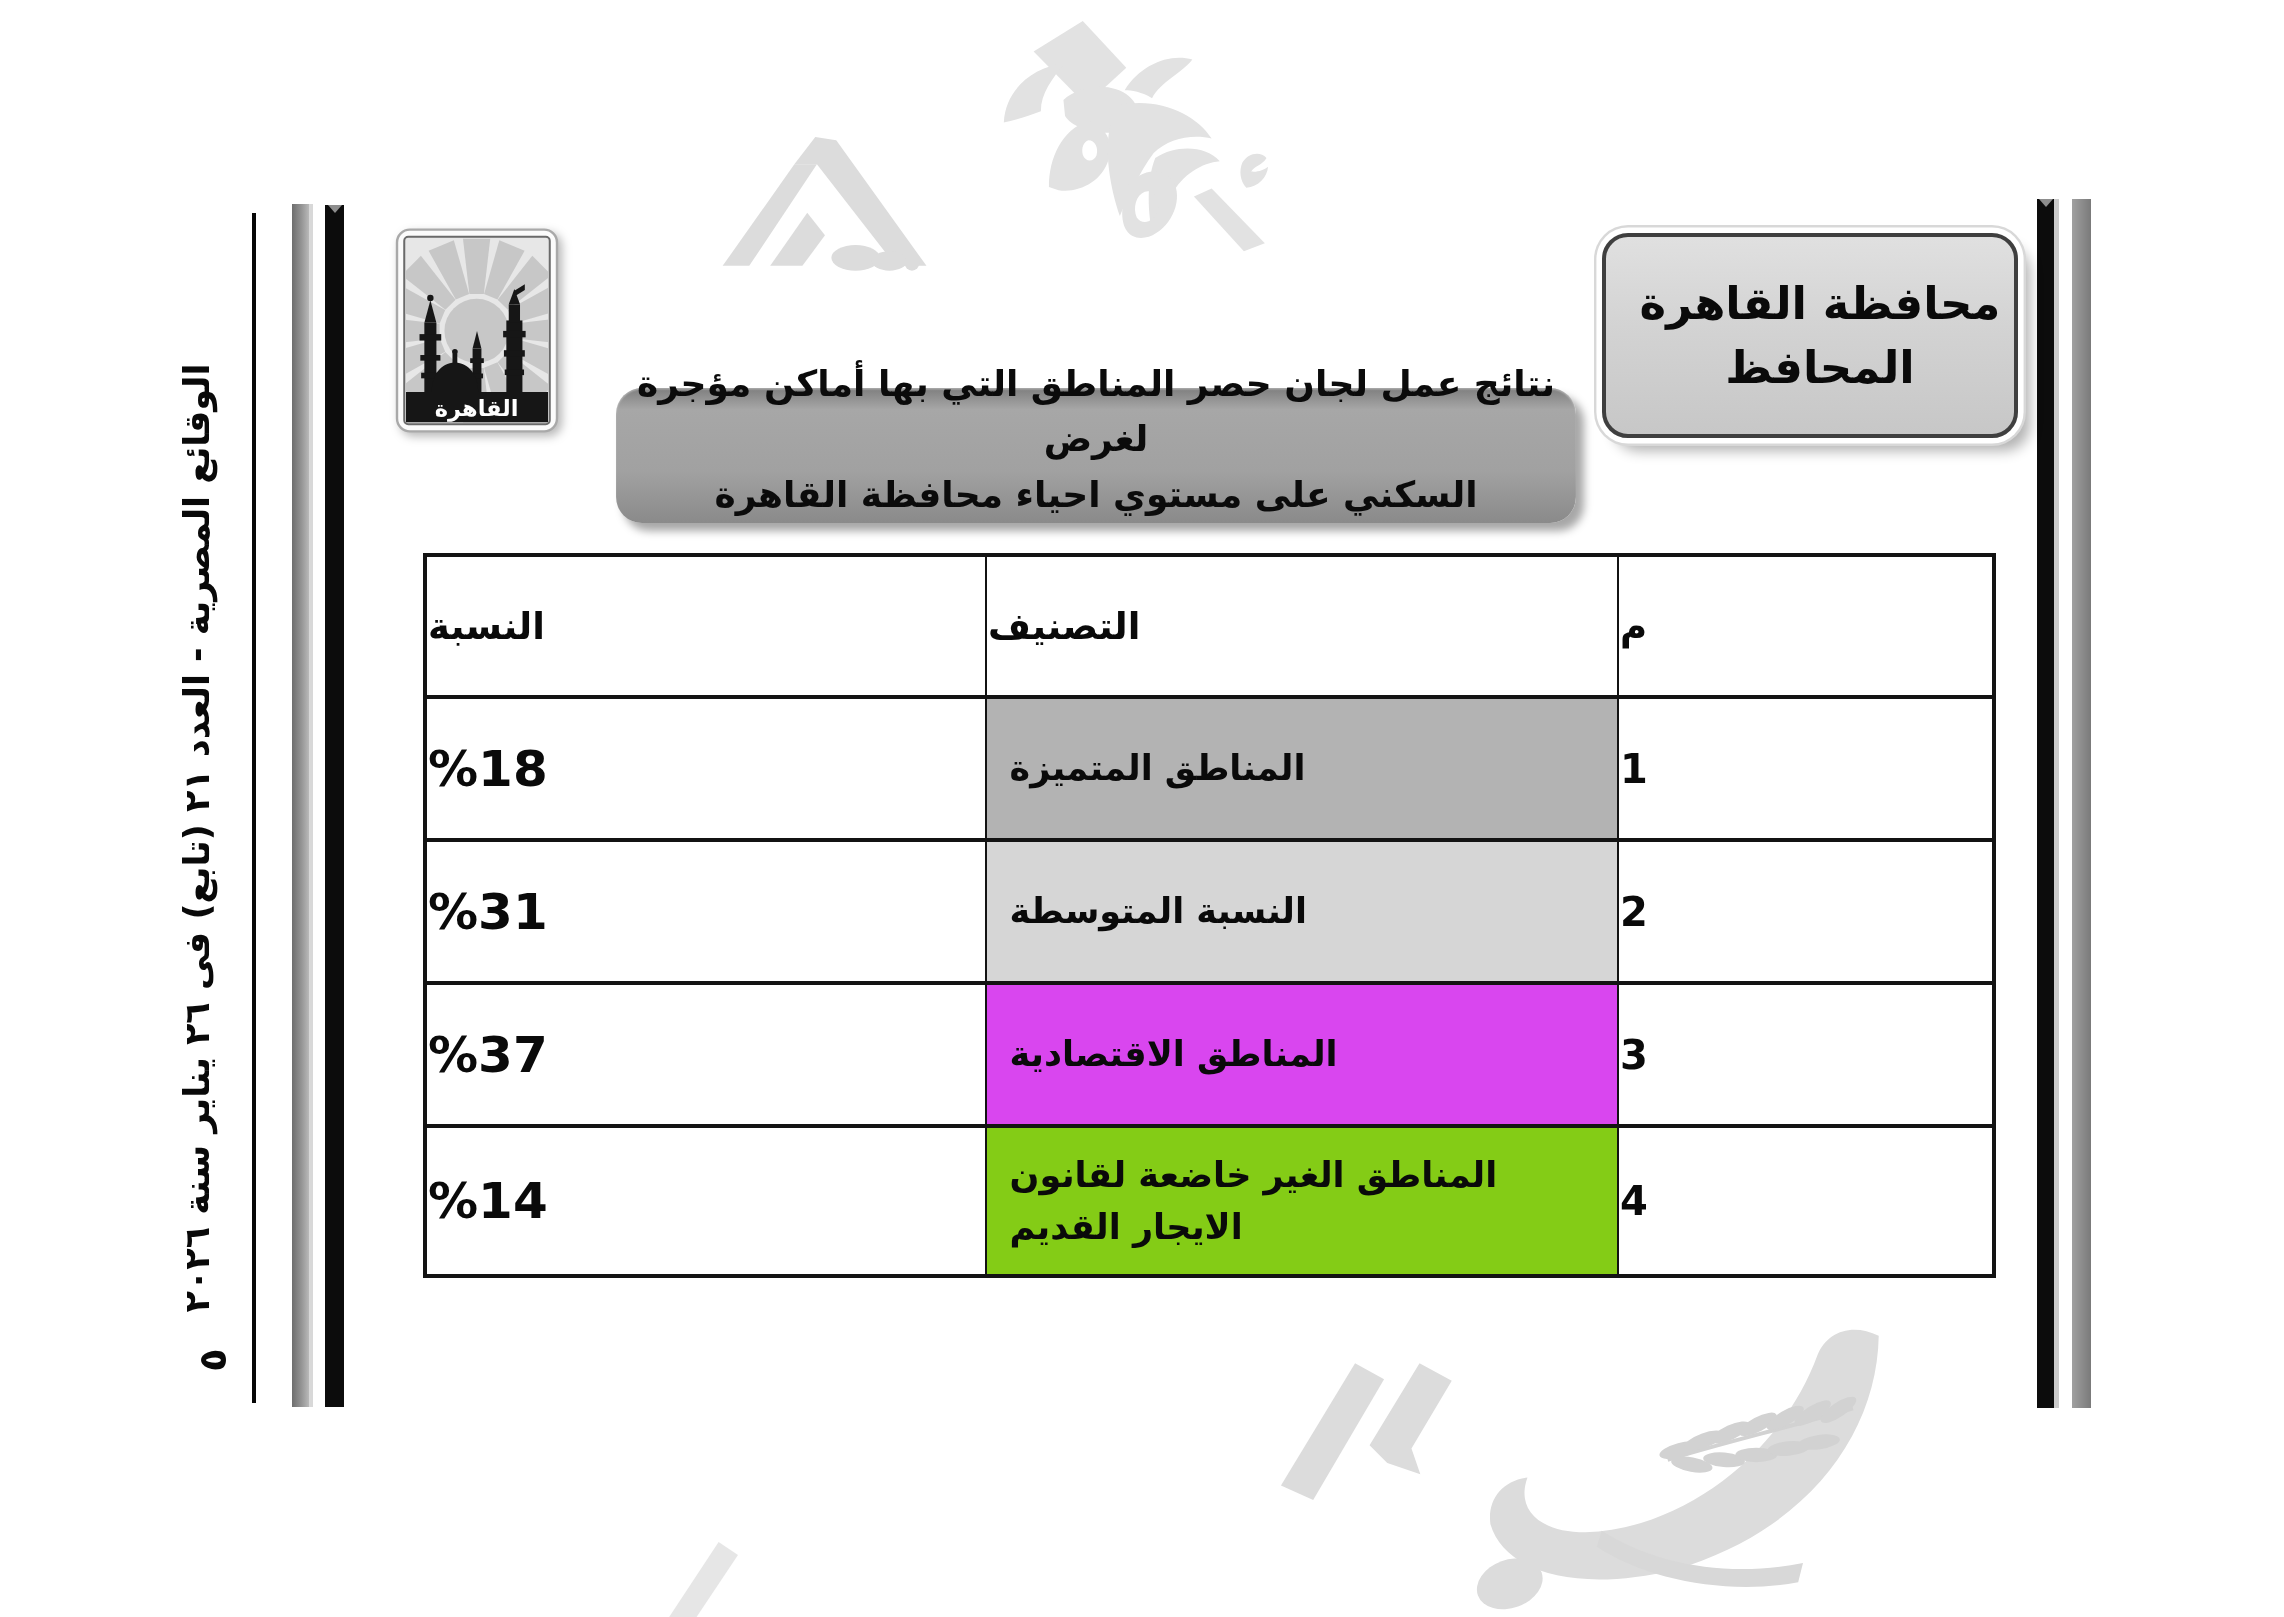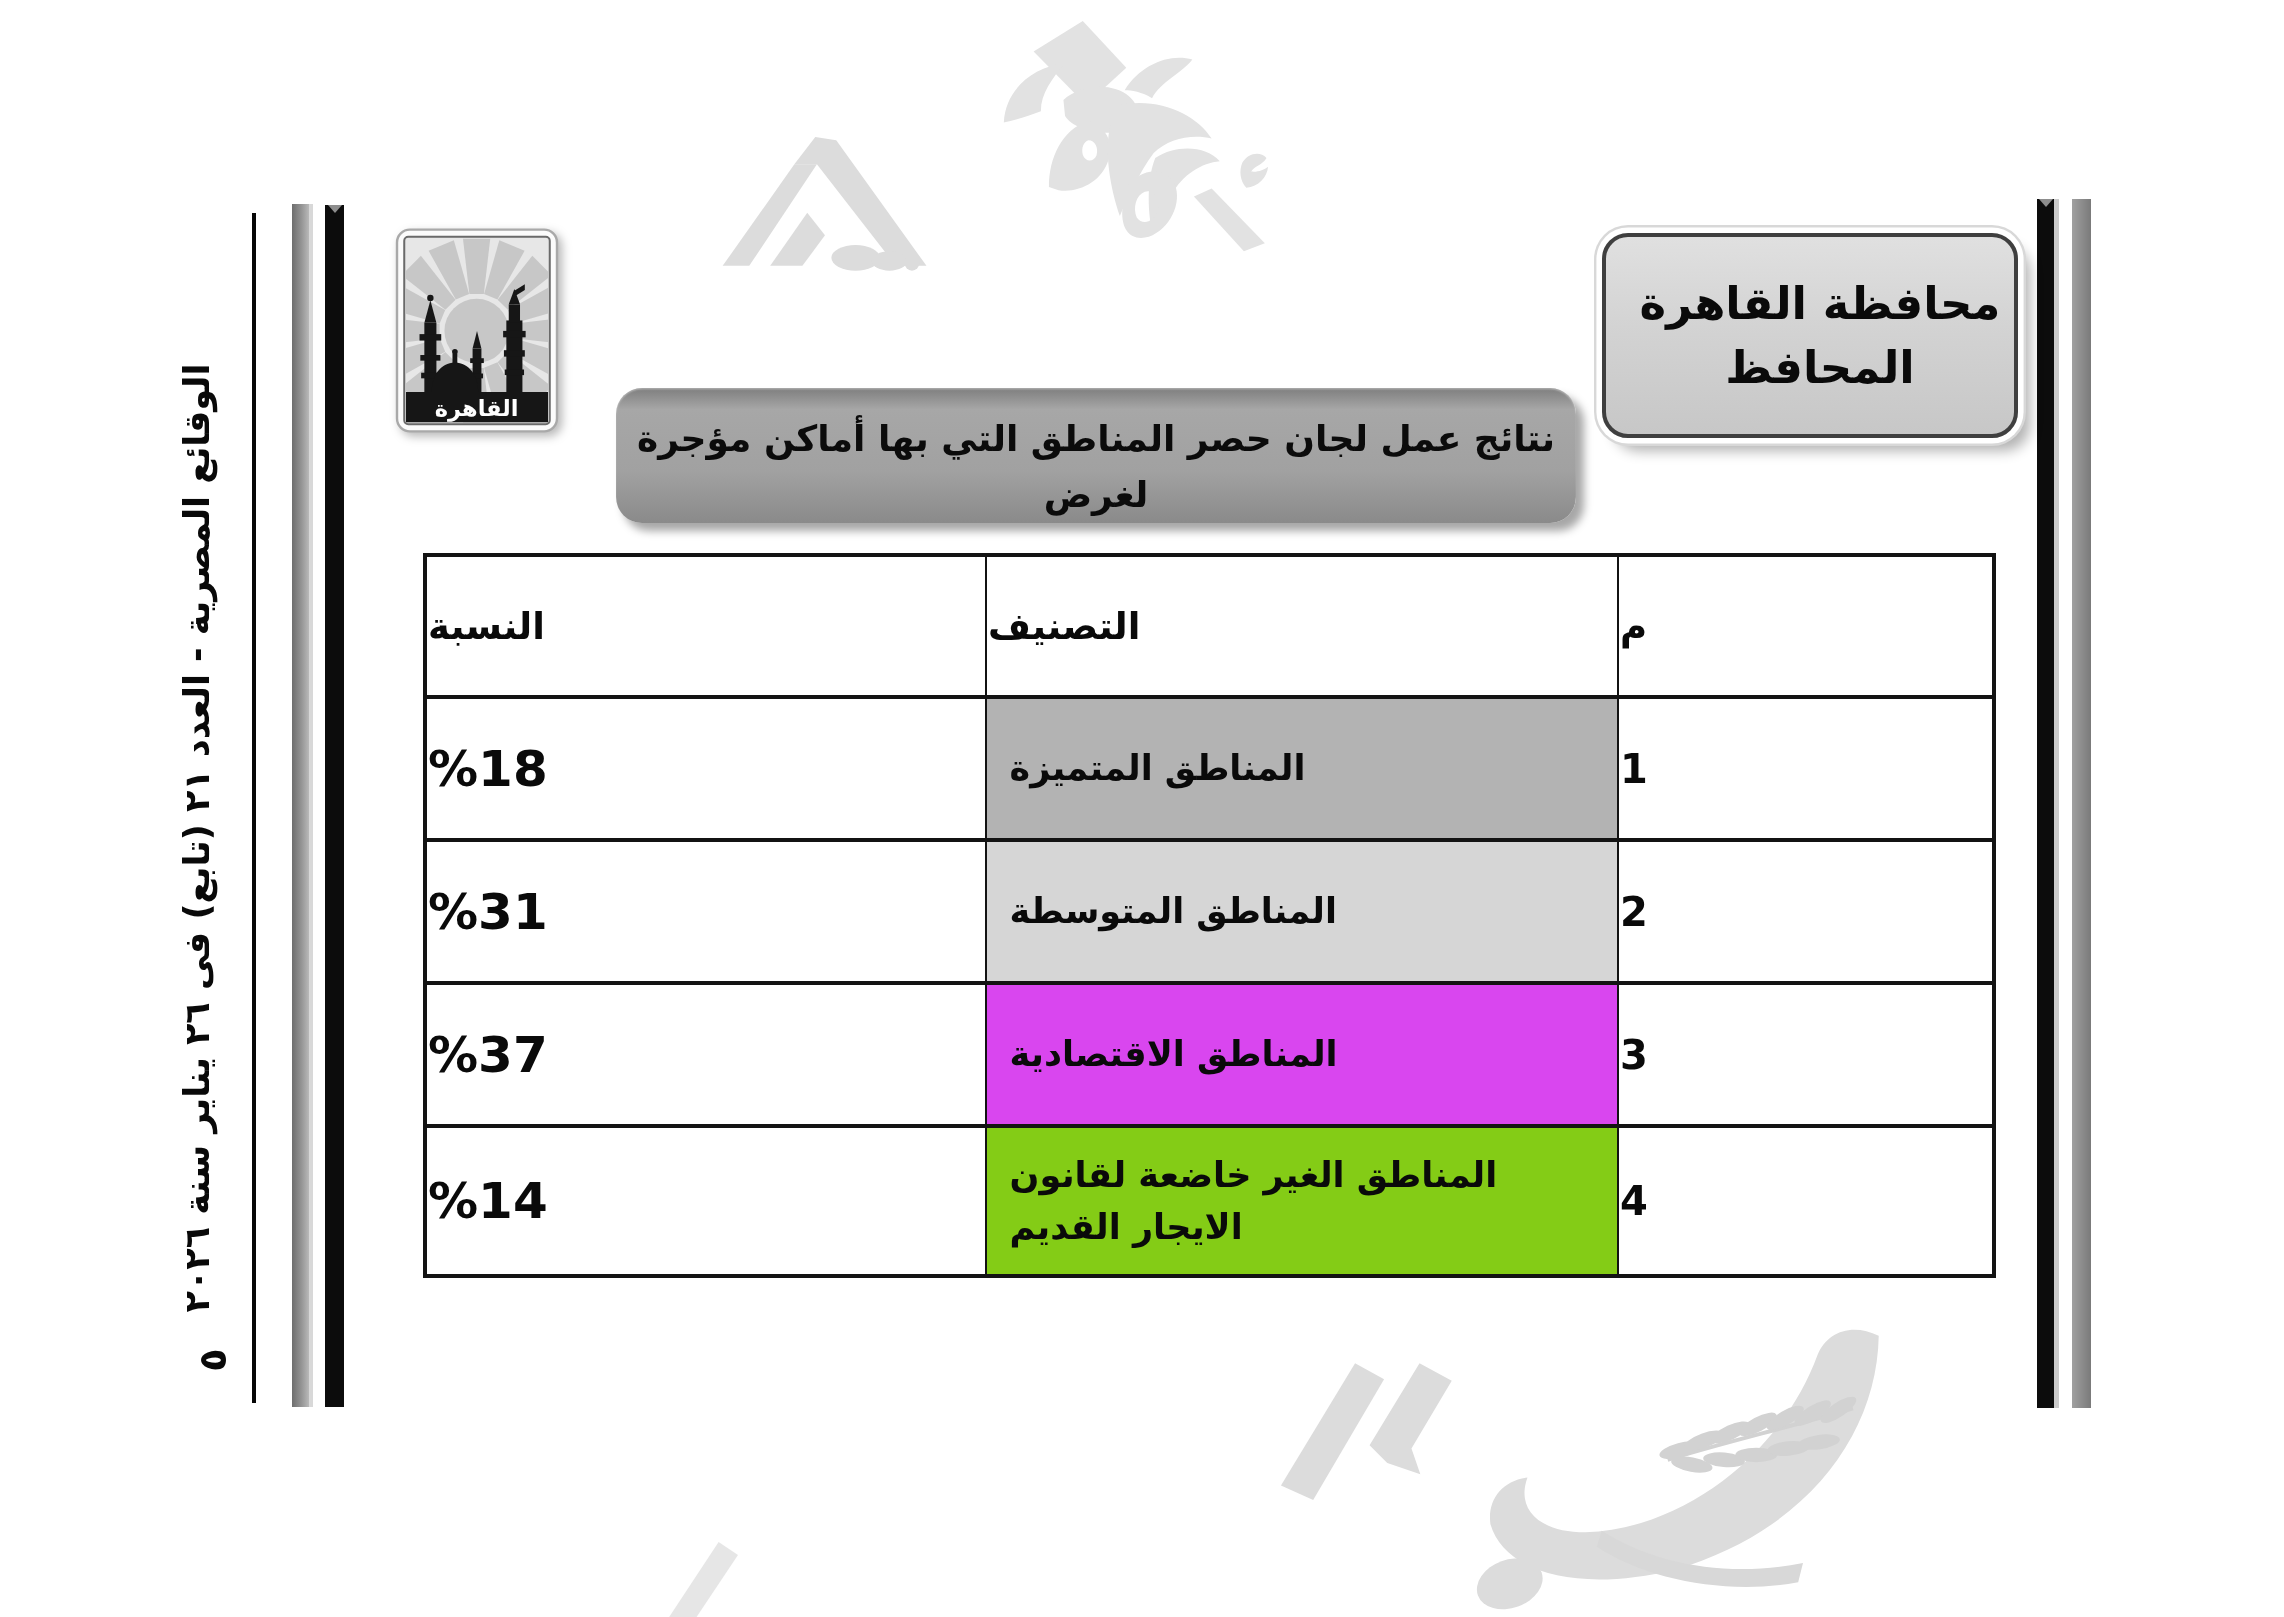--- a/index.html
+++ b/index.html
@@ -189,20 +189,21 @@
     <text x="101" y="234" text-anchor="middle" fill="#ffffff" font-size="28" font-weight="bold" font-family="DejaVu Sans, sans-serif">القاهرة</text>
   </svg>
 
   <div class="gov-box">
     <div>محافظة القاهرة</div>
     <div>المحافظ</div>
   </div>
 
   <div class="title-box">
     <div>نتائج عمل لجان حصر المناطق التي بها أماكن مؤجرة لغرض</div>
+    <div>السكني على مستوي احياء محافظة القاهرة</div>
   </div>
 
   <table class="data-table" dir="rtl">
     <colgroup>
       <col style="width:376px">
         <col style="width:632px">
         <col style="width:561px">
     </colgroup>
     <tbody>
         <tr class="r-head">
@@ -210,21 +211,21 @@
       <th class="hdr">التصنيف</th>
       <th class="hdr">النسبة</th>
     </tr>
     <tr class="r-1">
       <td class="cell-num">1</td>
       <td class="cell-cls" style="background-color: rgb(179, 179, 179); margin-left: 27px;">المناطق المتميزة</td>
       <td class="cell-pct"><span class="ltr">%18</span></td>
     </tr>
     <tr class="r-2">
       <td class="cell-num">2</td>
-      <td class="cell-cls" style="background-color: rgb(214, 214, 214);">المناطق المتوسطة</td>
+      <td class="cell-cls" style="background-color: rgb(214, 214, 214);">النسبة المتوسطة</td>
       <td class="cell-pct"><span class="ltr">%31</span></td>
     </tr>
     <tr class="r-3">
       <td class="cell-num">3</td>
       <td class="cell-cls" style="background-color: #d946ef;">المناطق الاقتصادية</td>
       <td class="cell-pct"><span class="ltr">%37</span></td>
     </tr>
     <tr class="r-4">
       <td class="cell-num">4</td>
       <td class="cell-cls" style="background-color: #84cc16;">المناطق الغير خاضعة لقانون الايجار القديم</td>

